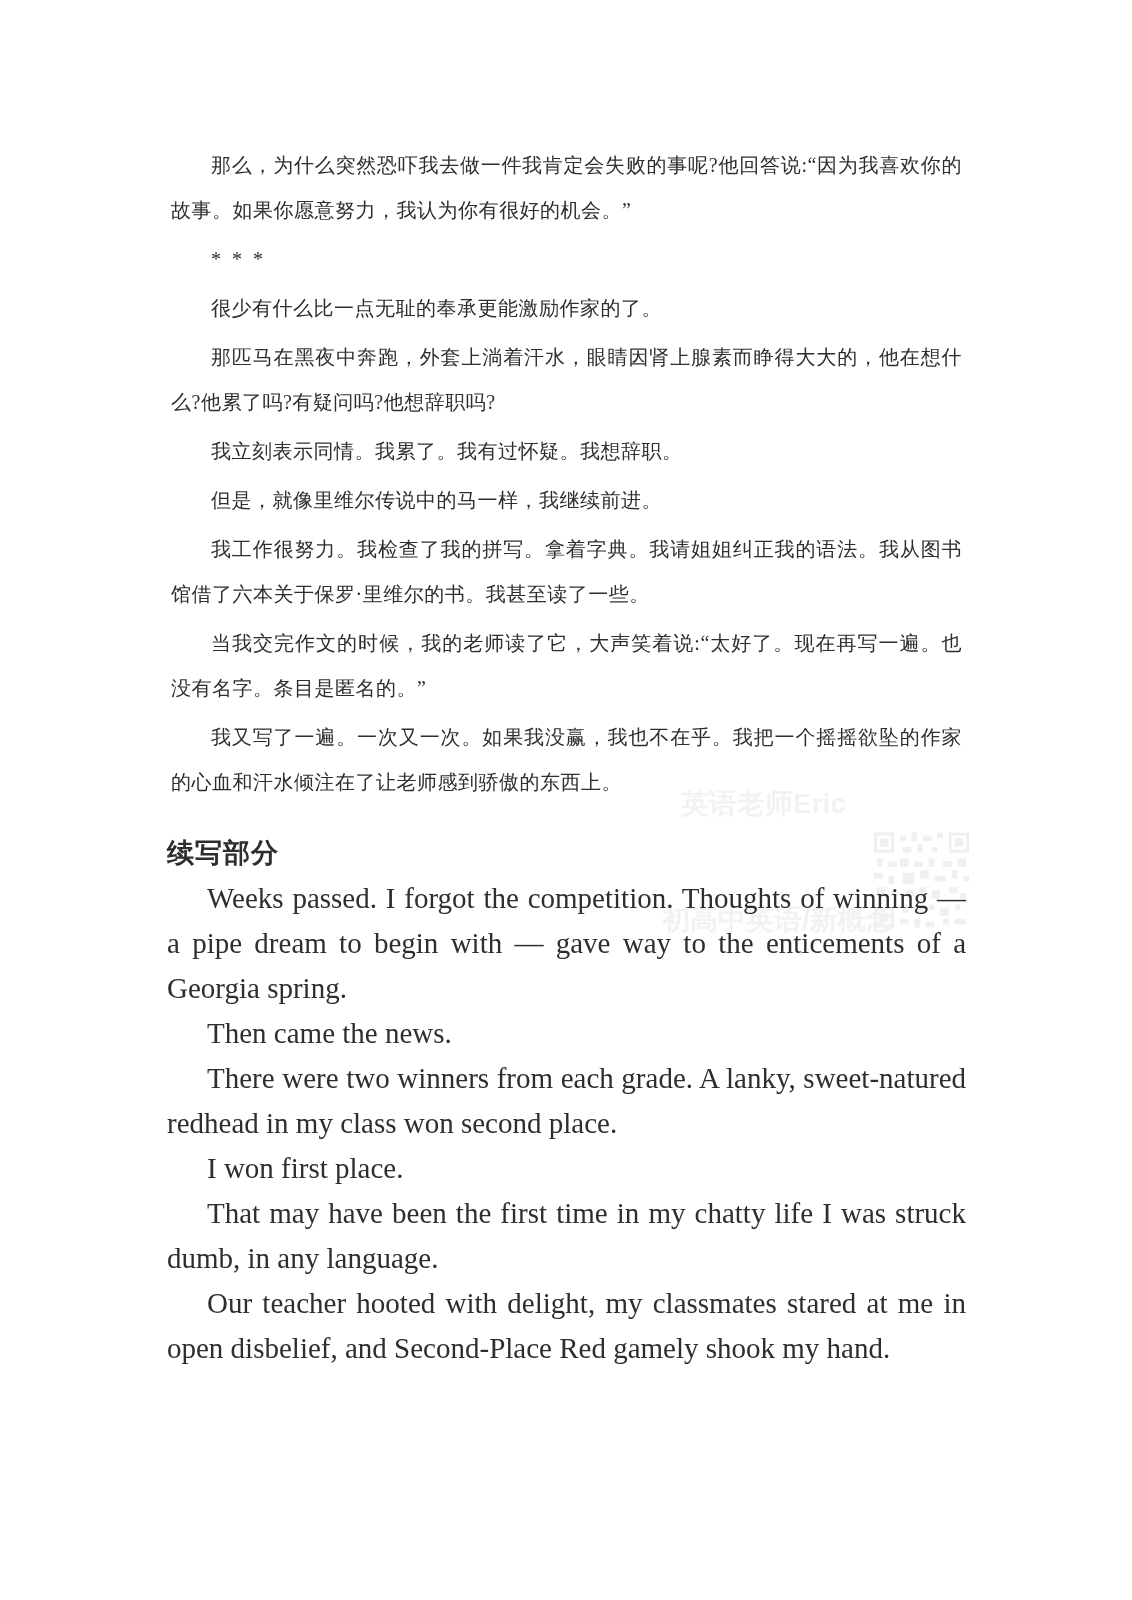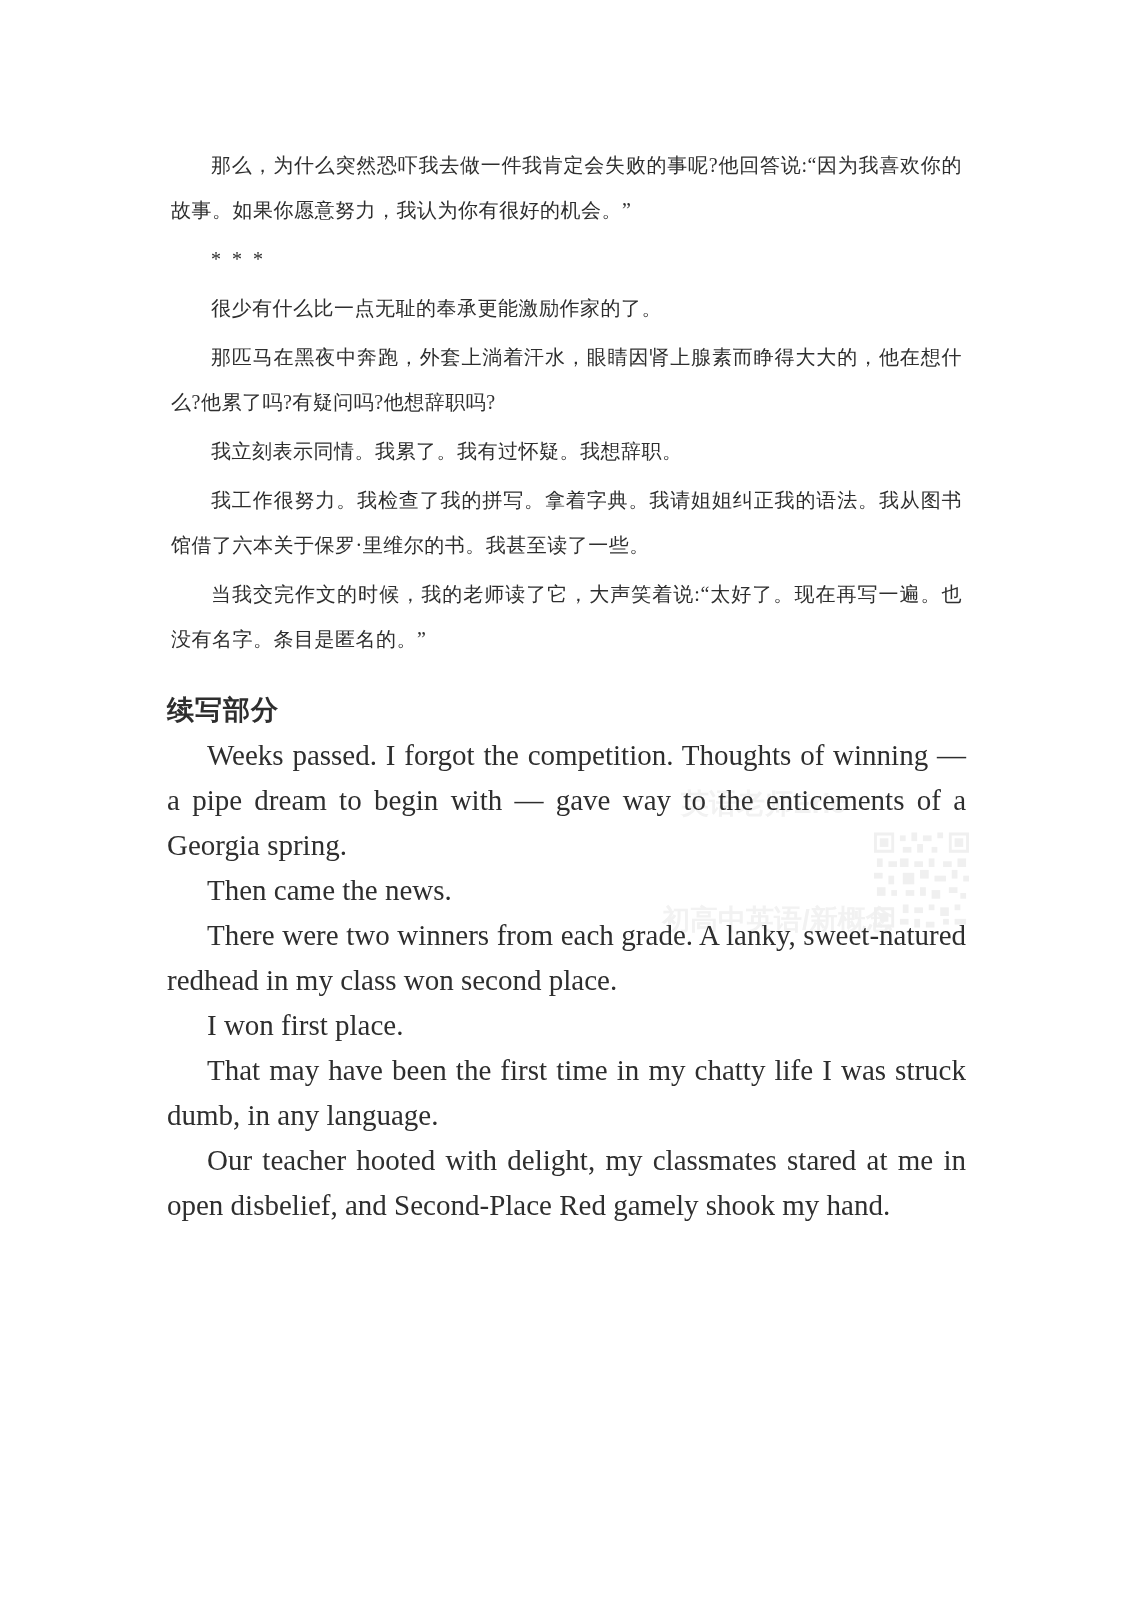--- a/index.html
+++ b/index.html
@@ -134,22 +134,24 @@
         <rect x="28" y="30" width="4" height="2"></rect>
     </svg>
   </div>
 
   <div class="content">
     <p class="cn">那么，为什么突然恐吓我去做一件我肯定会失败的事呢?他回答说:“因为我喜欢你的故事。如果你愿意努力，我认为你有很好的机会。”</p>
     <p class="cn sep">* * *</p>
     <p class="cn">很少有什么比一点无耻的奉承更能激励作家的了。</p>
     <p class="cn">那匹马在黑夜中奔跑，外套上淌着汗水，眼睛因肾上腺素而睁得大大的，他在想什么?他累了吗?有疑问吗?他想辞职吗?</p>
     <p class="cn">我立刻表示同情。我累了。我有过怀疑。我想辞职。</p>
+    <p class="cn">但是，就像里维尔传说中的马一样，我继续前进。</p>
     <p class="cn">我工作很努力。我检查了我的拼写。拿着字典。我请姐姐纠正我的语法。我从图书馆借了六本关于保罗·里维尔的书。我甚至读了一些。</p>
     <p class="cn">当我交完作文的时候，我的老师读了它，大声笑着说:“太好了。现在再写一遍。也没有名字。条目是匿名的。”</p>
+    <p class="cn">我又写了一遍。一次又一次。如果我没赢，我也不在乎。我把一个摇摇欲坠的作家的心血和汗水倾注在了让老师感到骄傲的东西上。</p>
 
     <h2 class="heading">续写部分</h2>
 
     <p class="en">Weeks passed. I forgot the competition. Thoughts of winning — a pipe dream to begin with — gave way to the enticements of a Georgia spring.</p>
     <p class="en">Then came the news.</p>
     <p class="en">There were two winners from each grade. A lanky, sweet-natured redhead in my class won second place.</p>
     <p class="en">I won first place.</p>
     <p class="en">That may have been the first time in my chatty life I was struck dumb, in any language.</p>
     <p class="en">Our teacher hooted with delight, my classmates stared at me in open disbelief, and Second-Place Red gamely shook my hand.</p>
 

